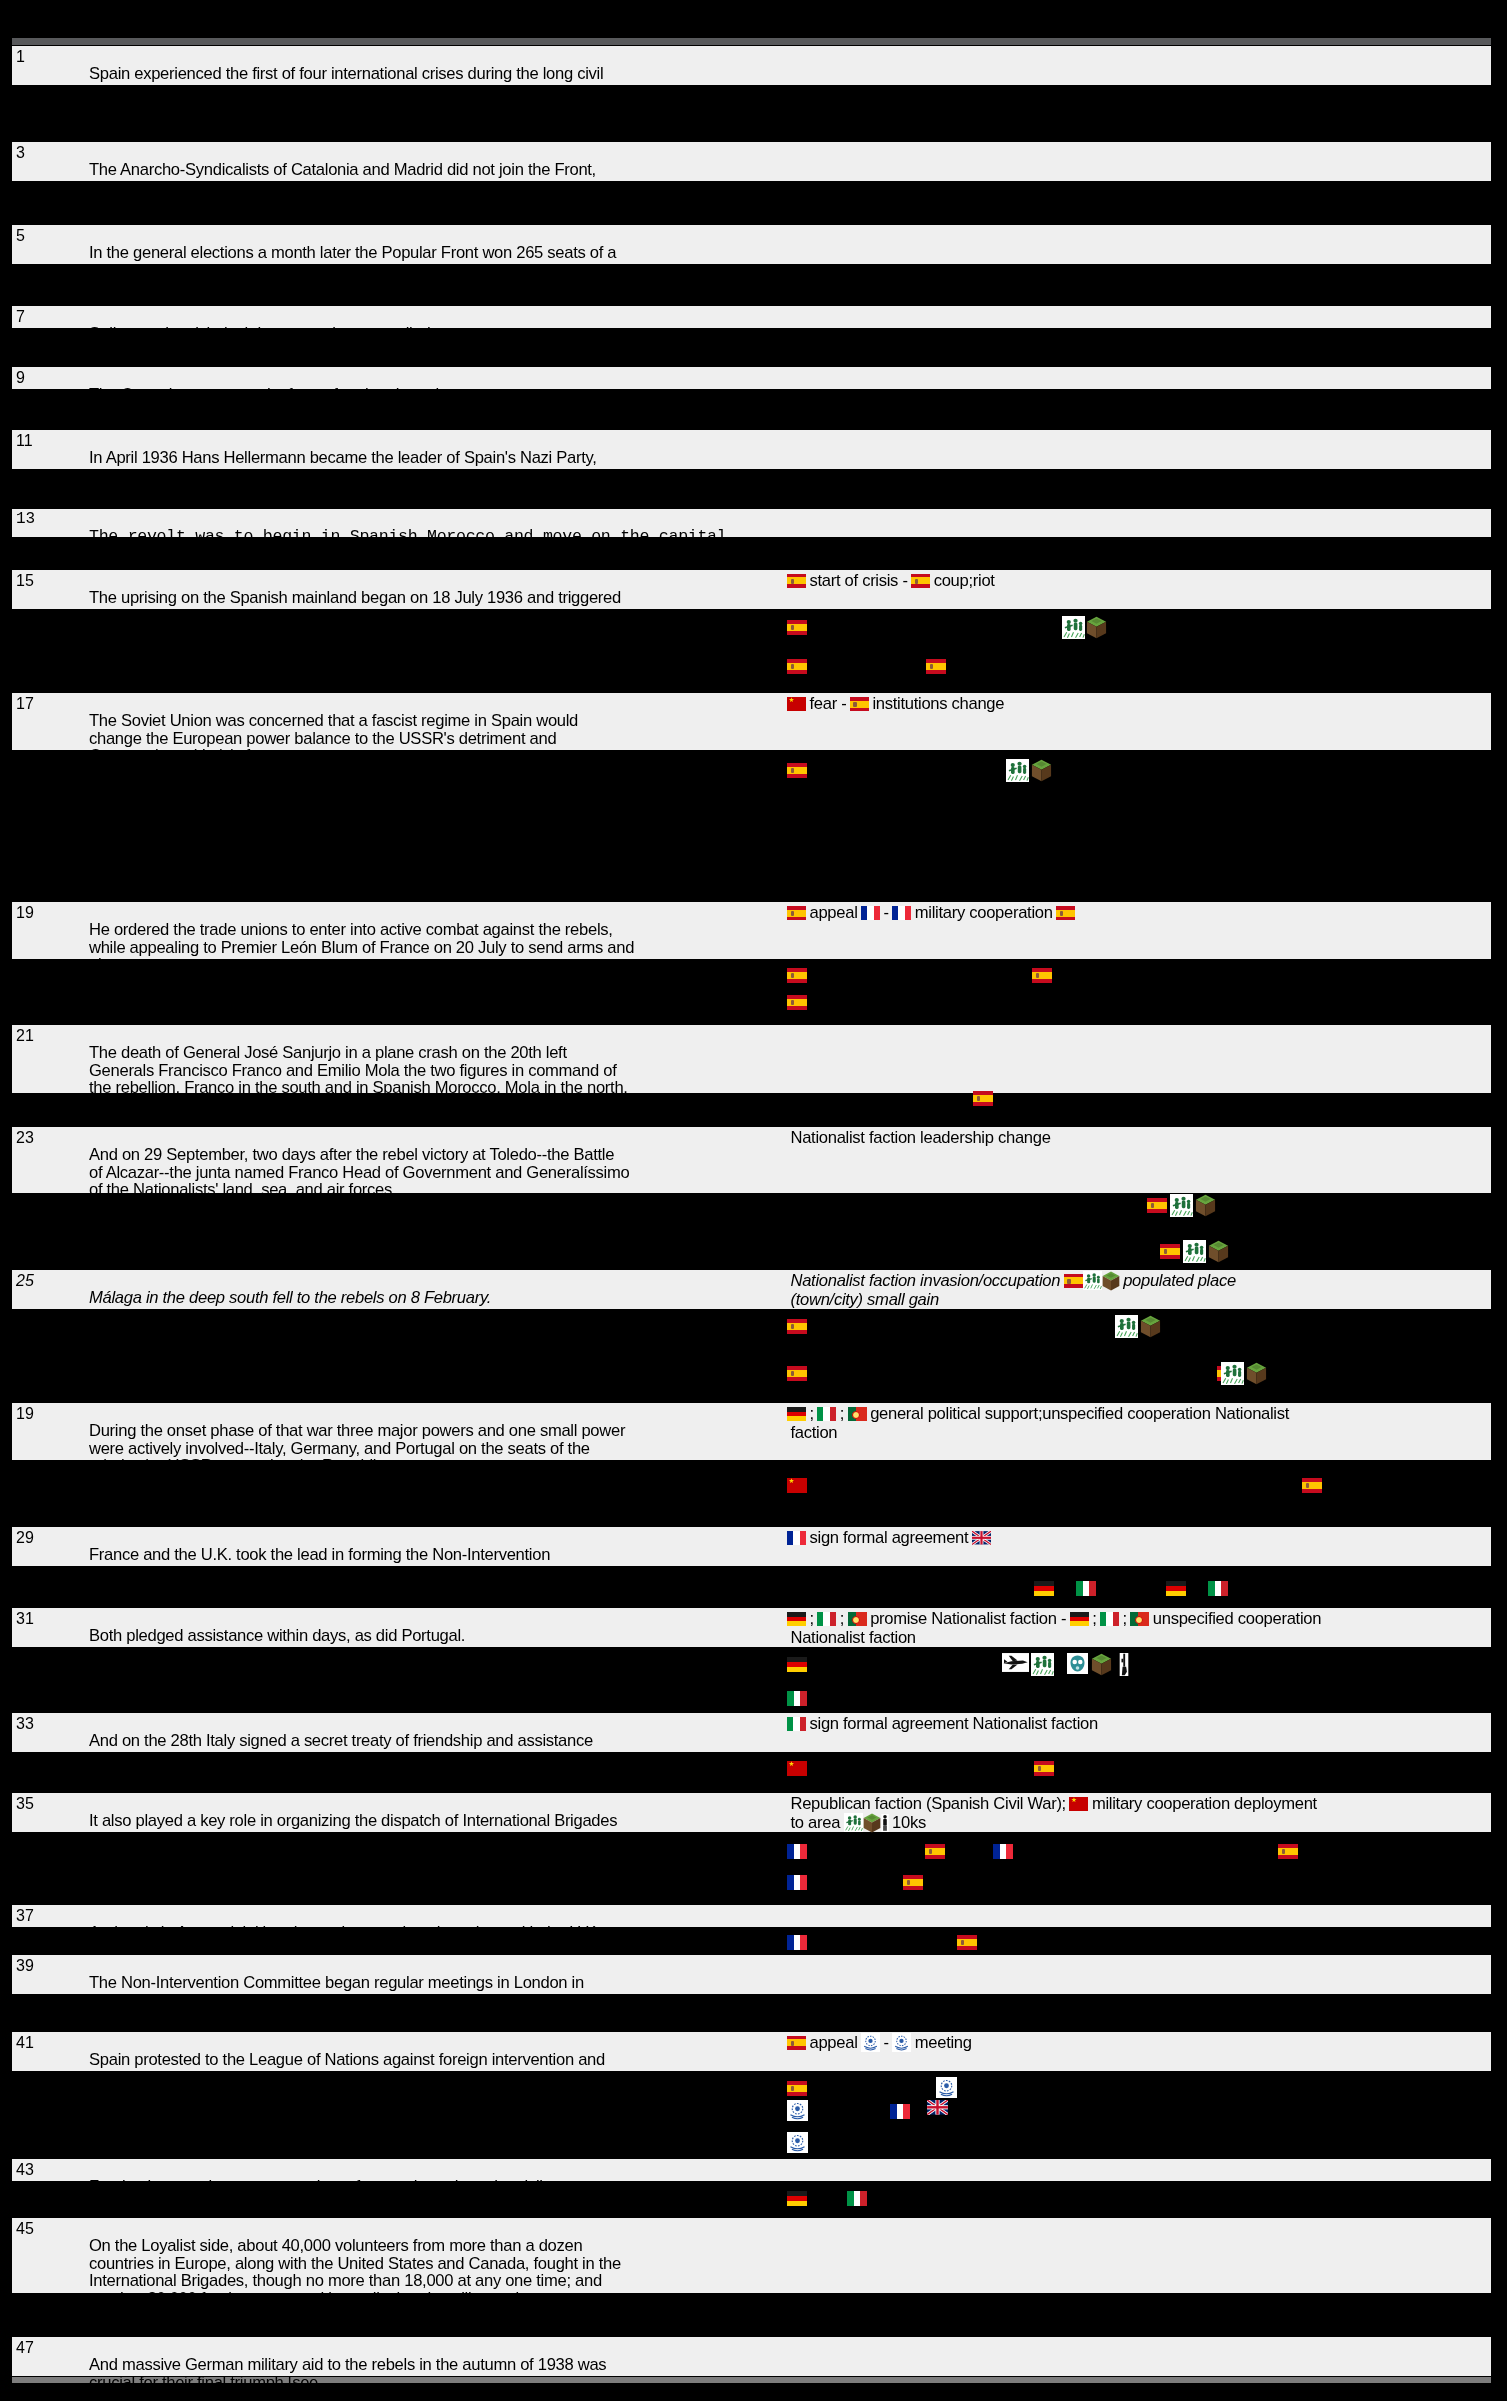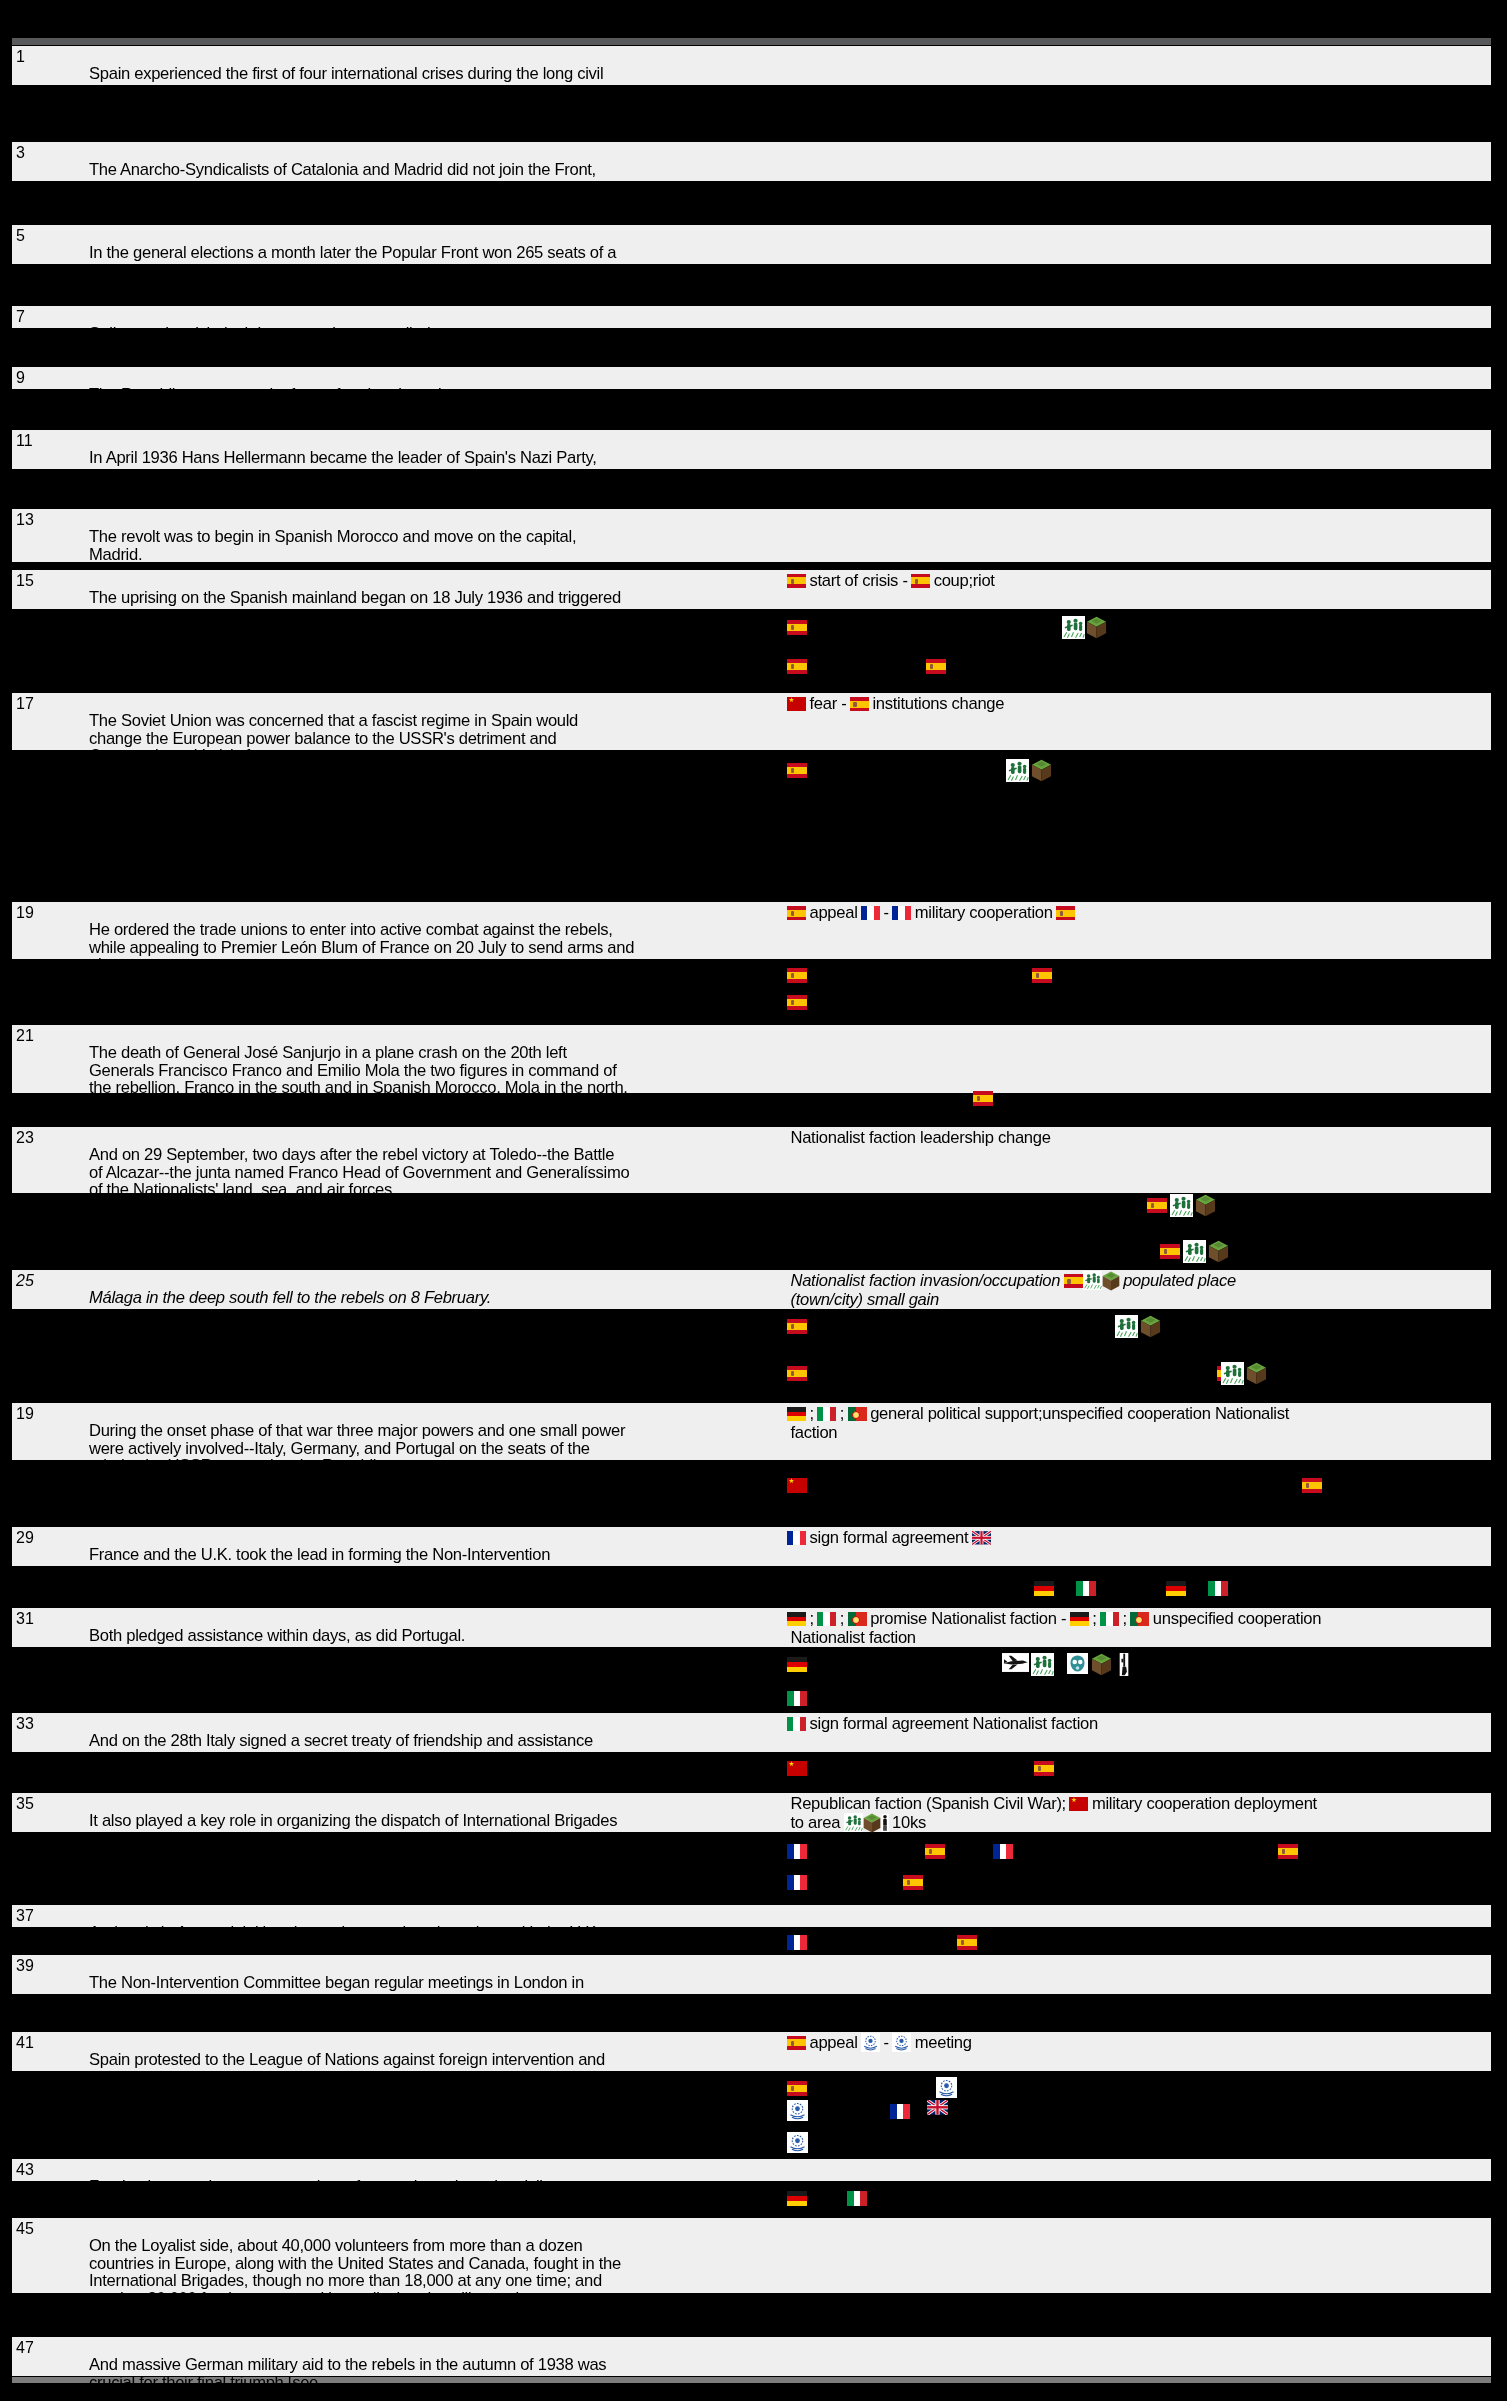--- a/index.html
+++ b/index.html
@@ -75,31 +75,31 @@
   </div>
 <div class="band" style="top: 306px; height: 22px;">
     <div class="num">7</div>
     <div class="sent">
       <div class="line">Strikes and anticlerical demonstrations prevailed.</div>
     </div>
   </div>
 <div class="band" style="top: 367px; height: 22px;">
     <div class="num">9</div>
     <div class="sent">
-      <div class="line">The Republican promoted a form of proletarian rule.</div>
+      <div class="line">The Committee promoted a form of proletarian rule.</div>
     </div>
   </div>
 <div class="band" style="top: 430px; height: 39px;">
     <div class="num">11</div>
     <div class="sent">
       <div class="line">In April 1936 Hans Hellermann became the leader of Spain's Nazi Party,</div>
       <div class="line">which consisted largely of German nationals.</div>
     </div>
   </div>
-<div class="band" style="top: 509px; height: 53px;">
+<div class="band" style="top: 509px; height: 28px; font-family: Liberation Mono, monospace;">
     <div class="num">13</div>
     <div class="sent">
       <div class="line">The revolt was to begin in Spanish Morocco and move on the capital,</div>
       <div class="line">Madrid.</div>
     </div>
   </div>
 <div class="band" style="top: 570px; height: 39px;">
     <div class="num">15</div>
     <div class="sent">
       <div class="line">The uprising on the Spanish mainland began on 18 July 1936 and triggered</div>

